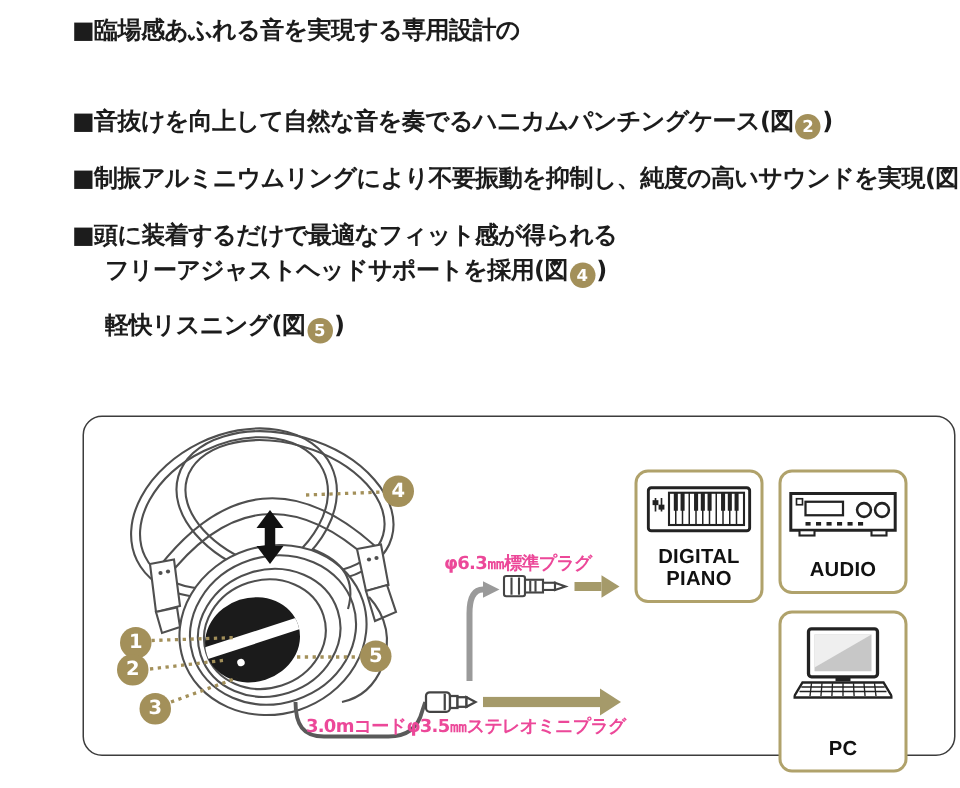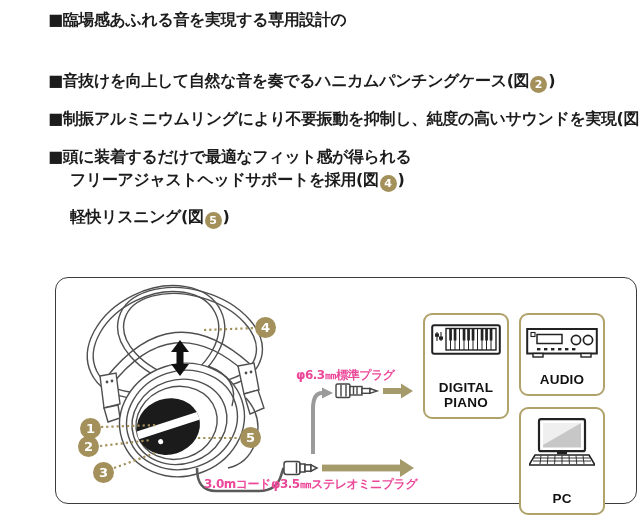--- a/index.html
+++ b/index.html
@@ -161,21 +161,21 @@
     <div class="callout" style="left:24px;top:140px">1</div>
     <div class="callout" style="left:22px;top:158px">2</div>
     <div class="callout" style="left:37px;top:184px">3</div>
     <div class="callout" style="left:199px;top:39px">4</div>
     <div class="callout" style="left:184px;top:149px">5</div>
 
     <div class="diag-label" style="left:240px;top:89px">φ6.3㎜標準プラグ</div>
     <div class="diag-label" style="left:148px;top:198px">3.0mコード</div>
     <div class="diag-label" style="left:215px;top:198px">φ3.5㎜ステレオミニプラグ</div>
 
-    <div class="device" style="left:367px;top:35px;height:106px">
+    <div class="device" style="left:367px;top:35px;height:89px">
       <svg width="70" height="32" viewBox="0 0 70 32">
         <rect x="1.2" y="1.2" width="67.6" height="28.6" rx="2" fill="#fff" stroke="#222" stroke-width="2"></rect>
         <g stroke="#222" stroke-width="1.1">
           <line x1="6" y1="8" x2="6" y2="17"></line>
             <line x1="10" y1="8" x2="10" y2="17"></line>
           <rect x="4.6" y="10" width="2.8" height="2.2" fill="#222"></rect>
             <rect x="8.6" y="13" width="2.8" height="2.2" fill="#222"></rect>
         </g>
         <rect x="15" y="4.5" width="50" height="21.5" fill="#fff" stroke="#222" stroke-width="1.4"></rect>
         <g stroke="#222" stroke-width="1">

